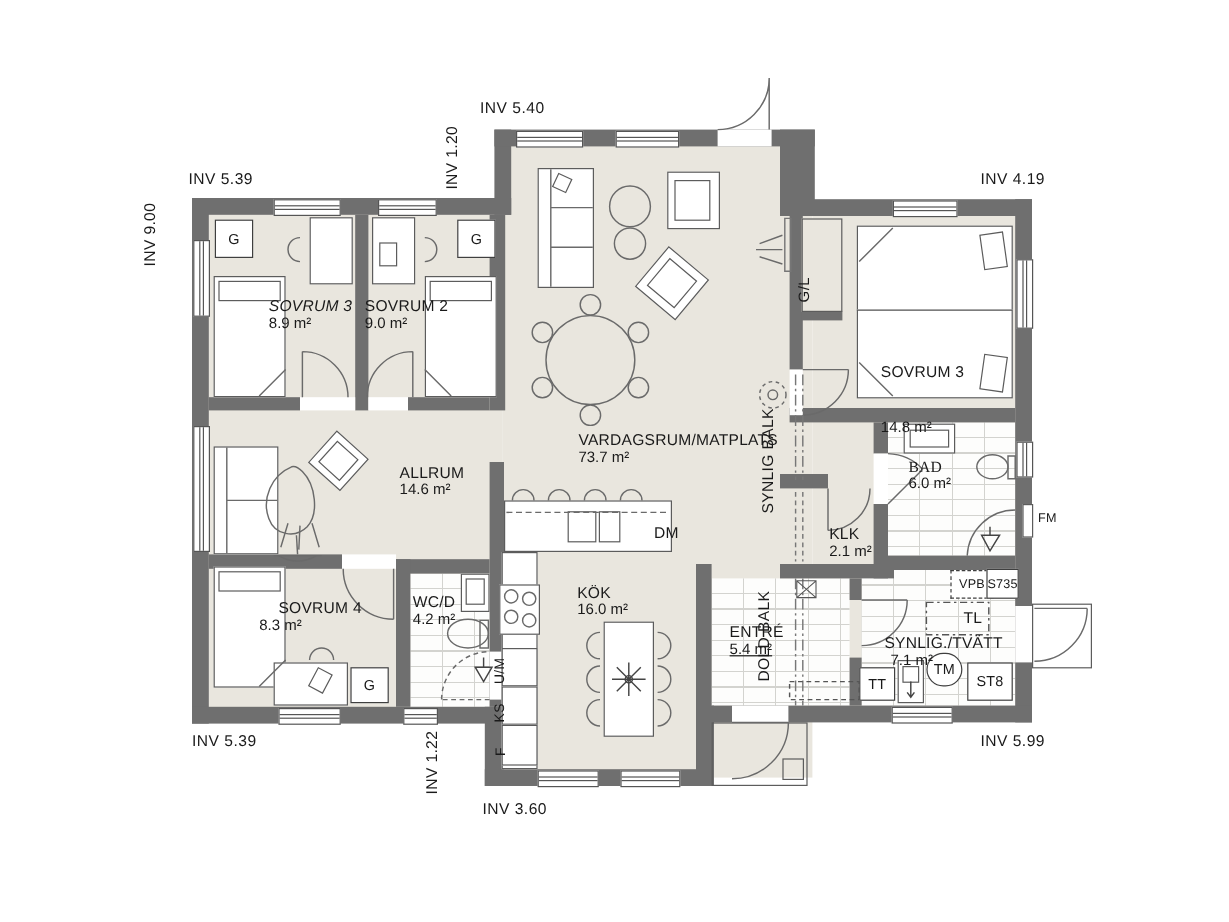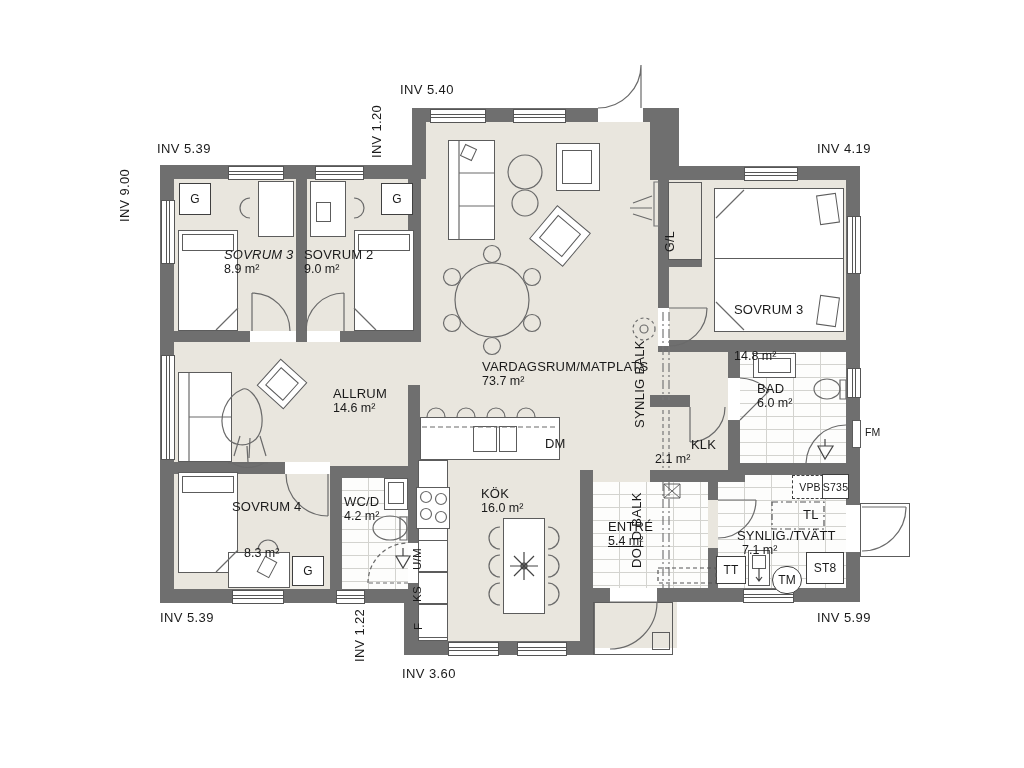--- a/index.html
+++ b/index.html
@@ -158,21 +158,21 @@
   <div class="ghost" style="left:388px;top:482px;width:16px;height:22px;"></div>
 
   <div class="furn" style="left:753px;top:353px;width:43px;height:25px;"></div>
   <div class="ghost" style="left:758px;top:358px;width:33px;height:15px;"></div>
 
   <div class="box" style="left:716px;top:556px;width:30px;height:28px;">
       <span>TT</span>
     </div>
   <div class="furn" style="left:748px;top:550px;width:22px;height:36px;"></div>
   <div class="ghost" style="left:752px;top:555px;width:14px;height:14px;"></div>
-  <div class="box" style="left:772px;top:566px;width:30px;height:28px;border-radius:14px;">
+  <div class="box" style="left:772px;top:544px;width:30px;height:28px;border-radius:14px;">
       <span>TM</span>
     </div>
   <div class="box" style="left:806px;top:552px;width:38px;height:32px;">
       <span>ST8</span>
     </div>
   <div class="box dashed sm" style="left:792px;top:475px;width:36px;height:24px;">
       <span>VPB</span>
     </div>
   <div class="box sm" style="left:822px;top:474px;width:27px;height:25px;">
       <span>S735</span>
@@ -308,28 +308,28 @@
   <div class="area" style="left:224px;top:262px;">8.9 m²</div>
   <div class="lbl" style="left:304px;top:247px;">SOVRUM 2</div>
   <div class="area" style="left:304px;top:262px;">9.0 m²</div>
   <div class="lbl" style="left:734px;top:302px;">SOVRUM 3</div>
   <div class="area" style="left:734px;top:317px;margin-top:32px;">14.8 m²</div>
   <div class="lbl" style="left:333px;top:386px;">ALLRUM</div>
   <div class="area" style="left:333px;top:401px;">14.6 m²</div>
   <div class="lbl" style="left:482px;top:359px;">VARDAGSRUM/MATPLATS</div>
   <div class="area" style="left:482px;top:374px;">73.7 m²</div>
   <div class="lbl" style="left:232px;top:499px;">SOVRUM 4</div>
-  <div class="area" style="left:244px;top:514px;margin-top:32px;">8.3 m²</div>
+  <div class="area" style="left:216px;top:514px;">8.3 m²</div>
   <div class="lbl" style="left:481px;top:486px;">KÖK</div>
   <div class="area" style="left:481px;top:501px;">16.0 m²</div>
   <div class="lbl" style="left:344px;top:494px;">WC/D</div>
   <div class="area" style="left:344px;top:509px;">4.2 m²</div>
   <div class="lbl" style="left:691px;top:437px;">KLK</div>
-  <div class="area" style="left:655px;top:452px;text-align:center;">2.1 m²</div>
-  <div class="lbl" style="left:757px;top:381px;">BAD</div>
+  <div class="area" style="left:691px;top:452px;text-align:center;">2.1 m²</div>
+  <div class="lbl" style="left:757px;top:381px;font-family:Liberation Serif, serif;">BAD</div>
   <div class="area" style="left:757px;top:396px;">6.0 m²</div>
   <div class="lbl" style="left:608px;top:519px;">ENTRÉ</div>
   <div class="area" style="left:608px;top:534px;text-decoration:underline;">5.4 m²</div>
   <div class="lbl" style="left:737px;top:528px;">SYNLIG./TVÄTT</div>
   <div class="area" style="left:742px;top:543px;">7.1 m²</div>
 
   <div class="vt" style="left:647px;top:413px;">SYNLIG BALK</div>
   <div class="vt" style="left:644px;top:553px;">DOLD BALK</div>
 
   <div class="vt" style="left:678px;top:237px;font-size:12.5px;">G/L</div>

